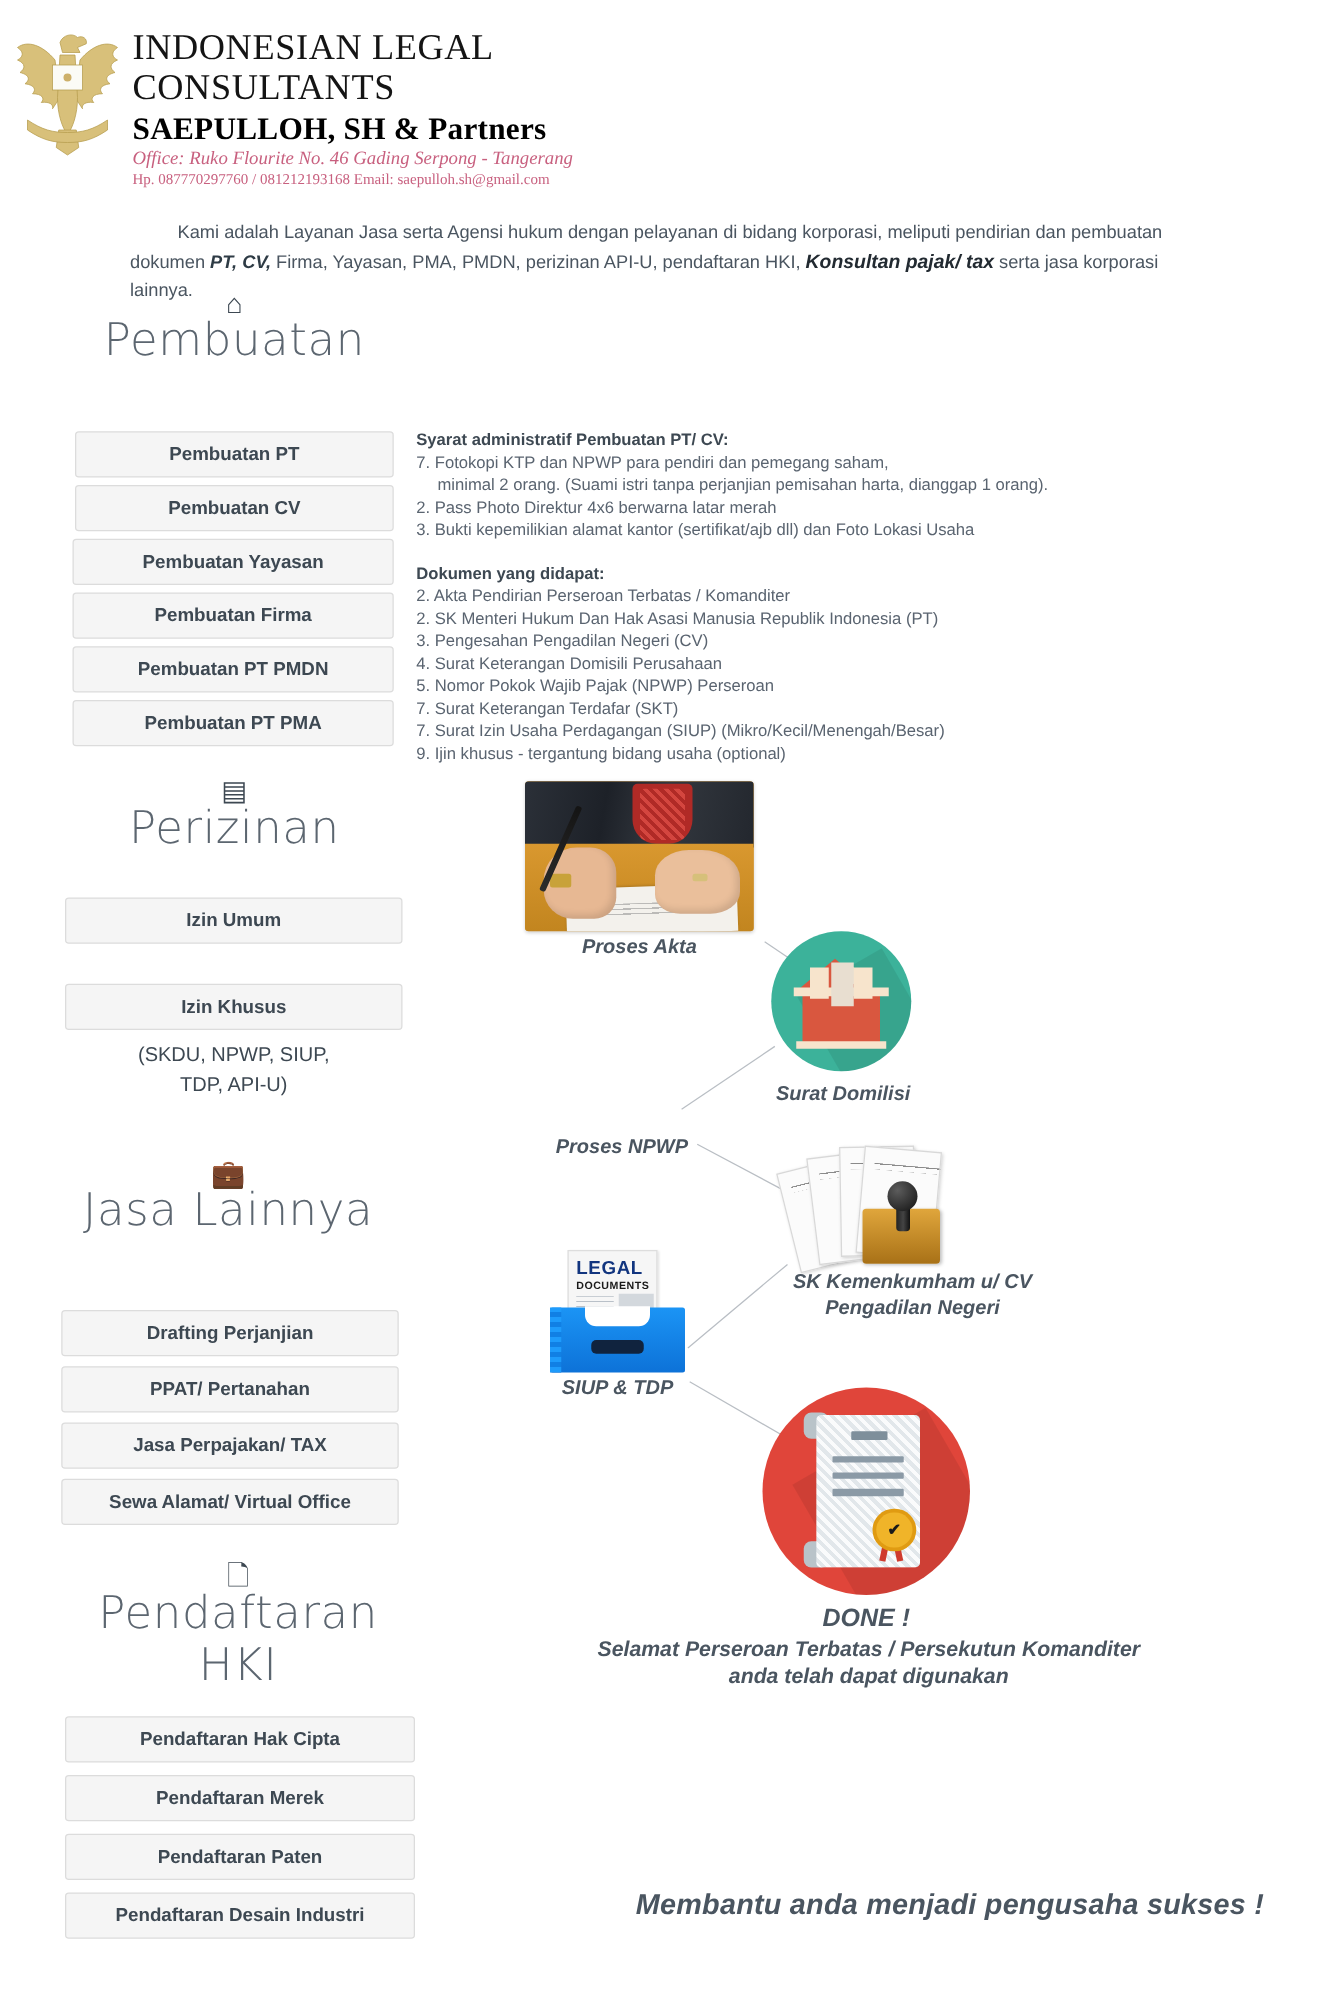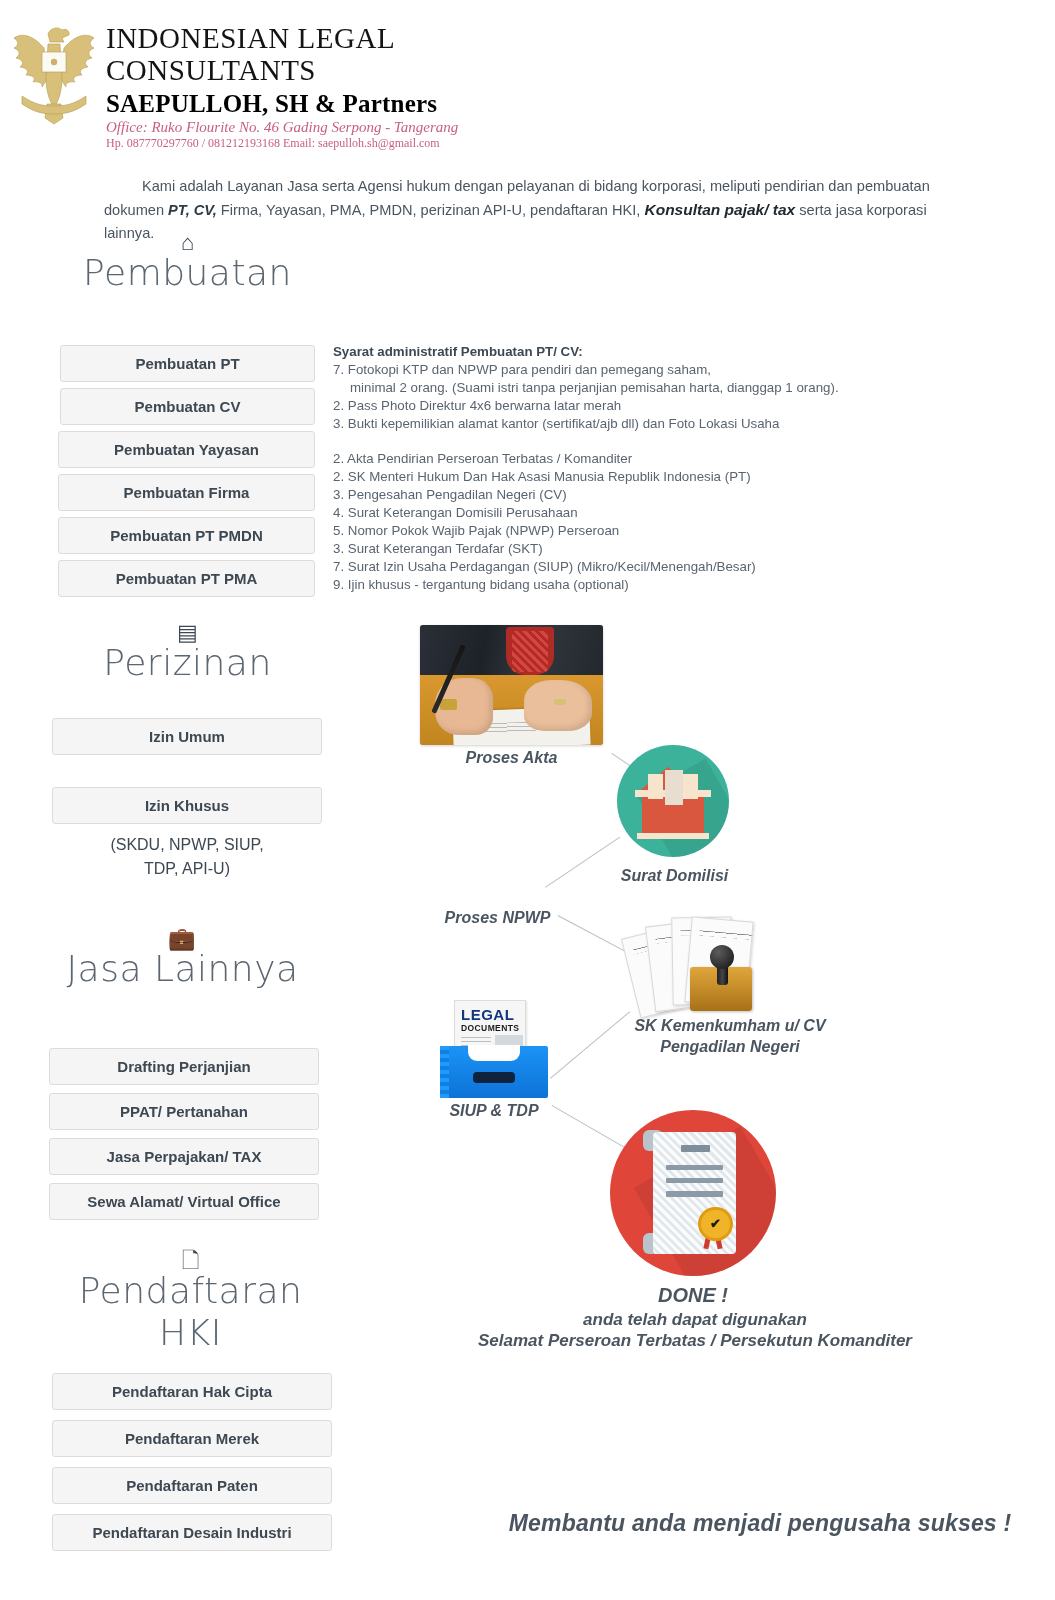--- a/index.html
+++ b/index.html
@@ -231,26 +231,27 @@
 <div class="btn" style="left:58px; top:517px; width:257px; height:37px;">Pembuatan PT PMDN</div>
 <div class="btn" style="left:58px; top:560px; width:257px; height:37px;">Pembuatan PT PMA</div>
 
 <div class="req-block">
   <div class="req-title">Syarat administratif Pembuatan PT/ CV:</div>
   <div class="req-line">7. Fotokopi KTP dan NPWP para pendiri dan pemegang saham,</div>
   <div class="req-line ind">minimal 2 orang. (Suami istri tanpa perjanjian pemisahan harta, dianggap 1 orang).</div>
   <div class="req-line">2. Pass Photo Direktur  4x6 berwarna latar merah</div>
   <div class="req-line">3. Bukti kepemilikian alamat kantor (sertifikat/ajb dll) dan Foto Lokasi Usaha</div>
   <div class="req-gap"></div>
+  <div class="req-title">Dokumen yang didapat:</div>
   <div class="req-line">2. Akta Pendirian Perseroan Terbatas / Komanditer</div>
   <div class="req-line">2. SK Menteri Hukum Dan Hak Asasi Manusia Republik Indonesia (PT)</div>
   <div class="req-line">3. Pengesahan Pengadilan Negeri (CV)</div>
   <div class="req-line">4. Surat Keterangan Domisili Perusahaan</div>
   <div class="req-line">5. Nomor Pokok Wajib Pajak (NPWP) Perseroan</div>
-  <div class="req-line">3. Surat Keterangan Terdafar (SKT)</div>
+  <div class="req-line">7. Surat Keterangan Terdafar (SKT)</div>
   <div class="req-line">7. Surat Izin Usaha Perdagangan (SIUP) (Mikro/Kecil/Menengah/Besar)</div>
   <div class="req-line">9. Ijin khusus - tergantung bidang usaha (optional)</div>
 </div>
 
 <div class="sec-head" style="left:60px; top:622px; width:255px;">
   <span class="sec-icon">▤</span>
   <span class="sec-title">Perizinan</span>
 </div>
 <div class="btn" style="left:52px; top:718px; width:270px; height:37px;">Izin Umum</div>
 <div class="btn" style="left:52px; top:787px; width:270px; height:37px;">Izin Khusus</div>
@@ -350,18 +351,18 @@
     <div class="bd-hdr"></div>
     <div class="bd-ln" style="top:33%"></div>
     <div class="bd-ln" style="top:41%"></div>
     <div class="bd-ln" style="top:49%"></div>
     <div class="bd-rib1"></div>
     <div class="bd-rib2"></div>
     <div class="bd-seal"></div>
   </div>
   <div class="flow-label" style="left:208px; top:670px; width:170px; font-size:20px;">DONE !</div>
   <div class="flow-label" style="left:35px; top:694px; width:520px; font-size:17px;">
+    <div>Selamat Perseroan Terbatas / Persekutun Komanditer</div>
     <div>anda telah dapat digunakan</div>
-    <div>Selamat Perseroan Terbatas / Persekutun Komanditer</div>
   </div>
 </div>
 
 <div class="tagline">Membantu anda menjadi pengusaha sukses !</div>
 
 </body></html>

